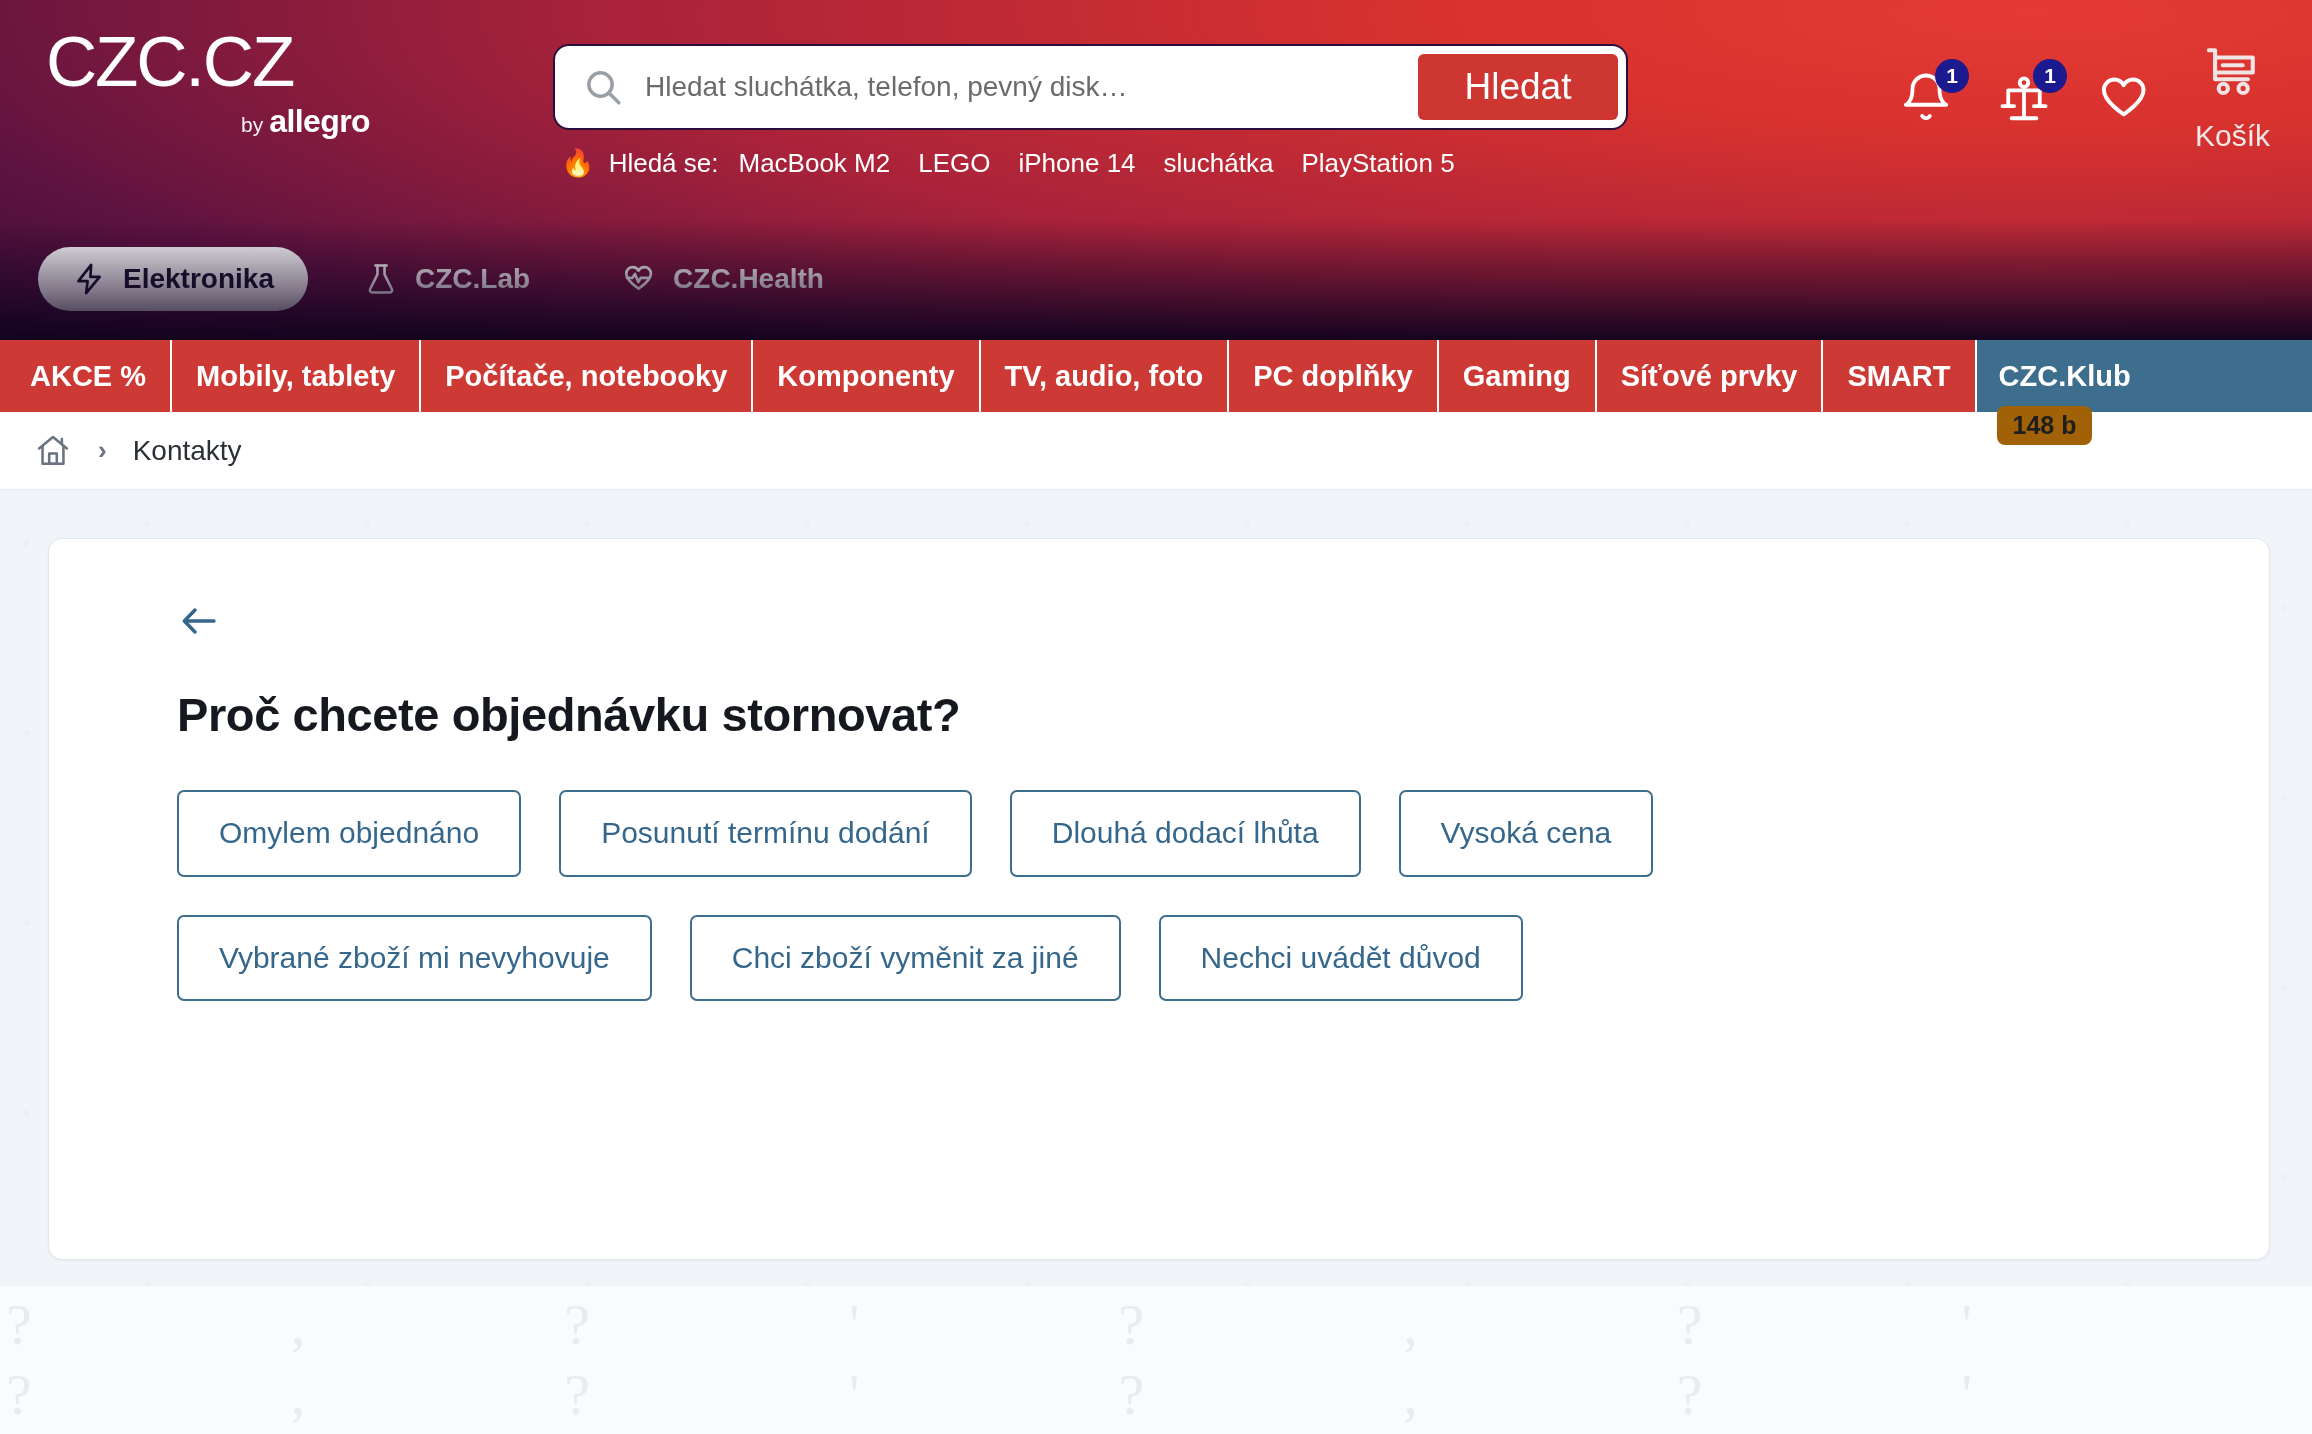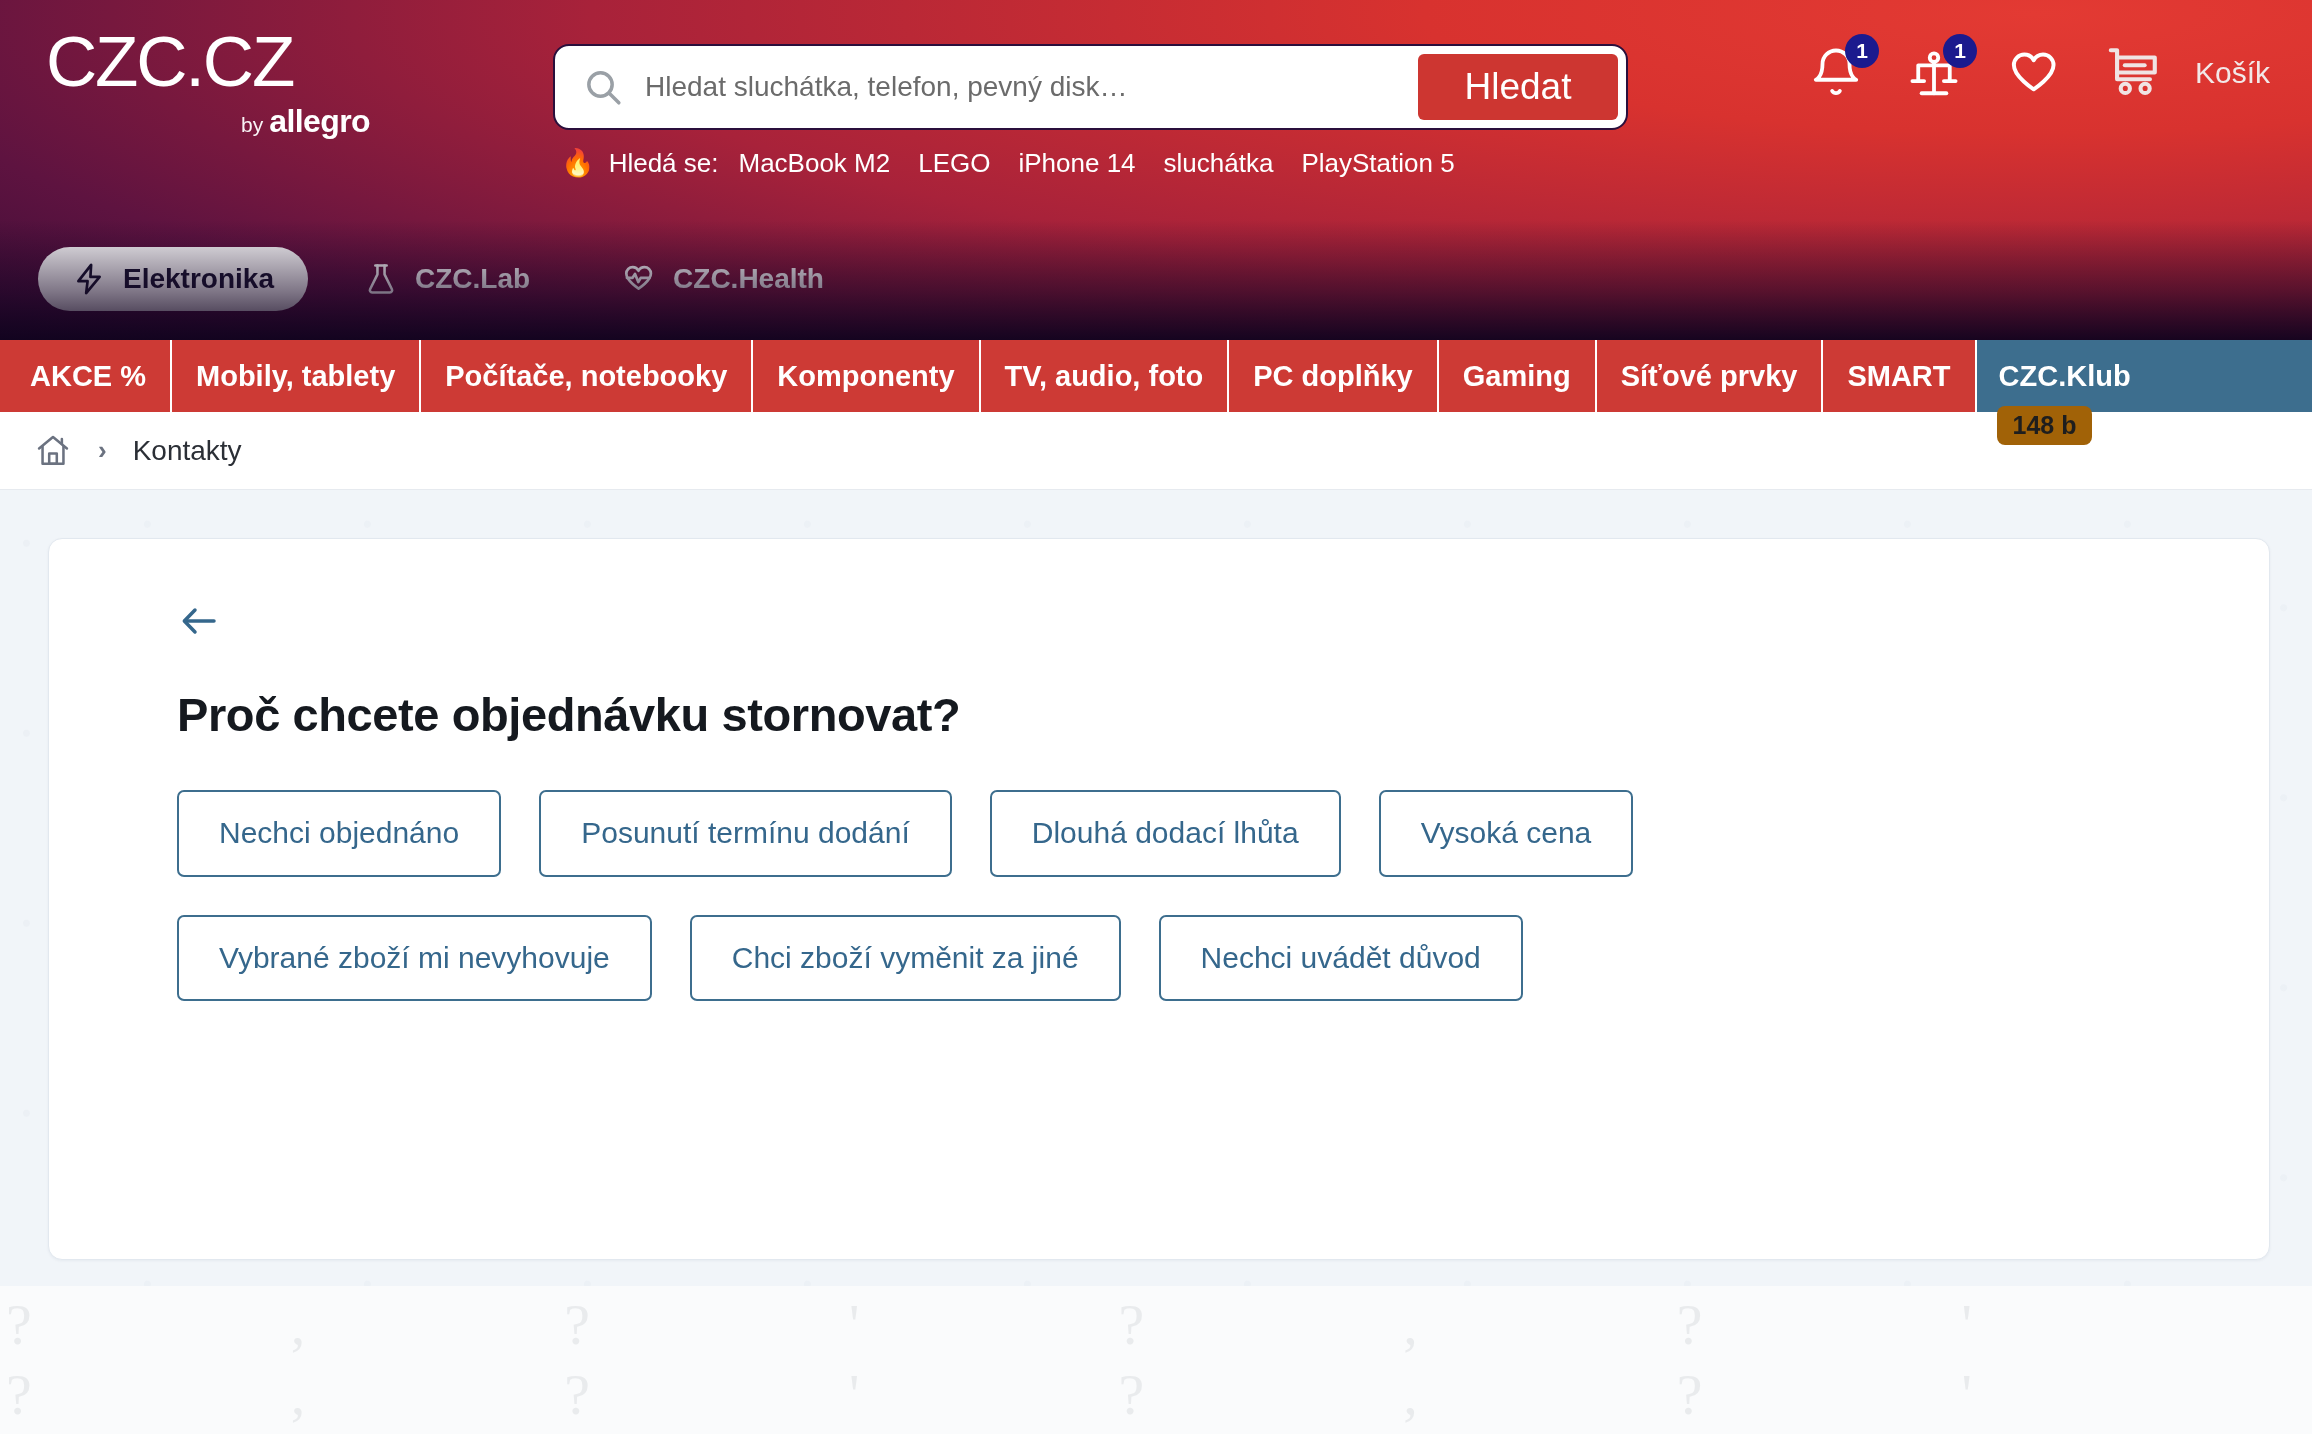--- a/index.html
+++ b/index.html
@@ -138,21 +138,21 @@
     padding: 0 6px;
     border-radius: 17px;
     background: #1b1a8e;
     color: #fff;
     font-size: 21px;
     font-weight: 600;
     display: flex;
     align-items: center;
     justify-content: center;
   }
-  .cart-group { display: flex; align-items: center; gap: 32px; cursor: pointer; }
+  .cart-group { display: flex; align-items: center; gap: 15px; cursor: pointer; flex-direction: column; }
   .cart-label { color: #f2e8e8; font-size: 30px; }
 
   
   .vtabs {
     position: absolute;
     left: 38px;
     top: 247px;
     display: flex;
     align-items: center;
     gap: 0;
@@ -463,21 +463,21 @@
     <span class="back-arrow">
       <svg width="44" height="40" viewBox="0 0 24 24" fill="none" stroke="#35678c" stroke-width="2.1" stroke-linecap="round" stroke-linejoin="round">
         <line x1="21" y1="12" x2="3.6" y2="12"></line>
         <polyline points="9.6,5.4 3.2,12 9.6,18.6"></polyline>
       </svg>
     </span>
 
     <h1 class="card-title">Proč chcete objednávku stornovat?</h1>
 
     <div class="options">
-      <button class="option-btn">Nechci objednáno</button>
+      <button class="option-btn">Omylem objednáno</button>
       <button class="option-btn">Posunutí termínu dodání</button>
       <button class="option-btn">Dlouhá dodací lhůta</button>
       <button class="option-btn">Vysoká cena</button>
       <button class="option-btn">Vybrané zboží mi nevyhovuje</button>
       <button class="option-btn">Chci zboží vyměnit za jiné</button>
       <button class="option-btn">Nechci uvádět důvod</button>
     </div>
   </div>
 </div>
 

